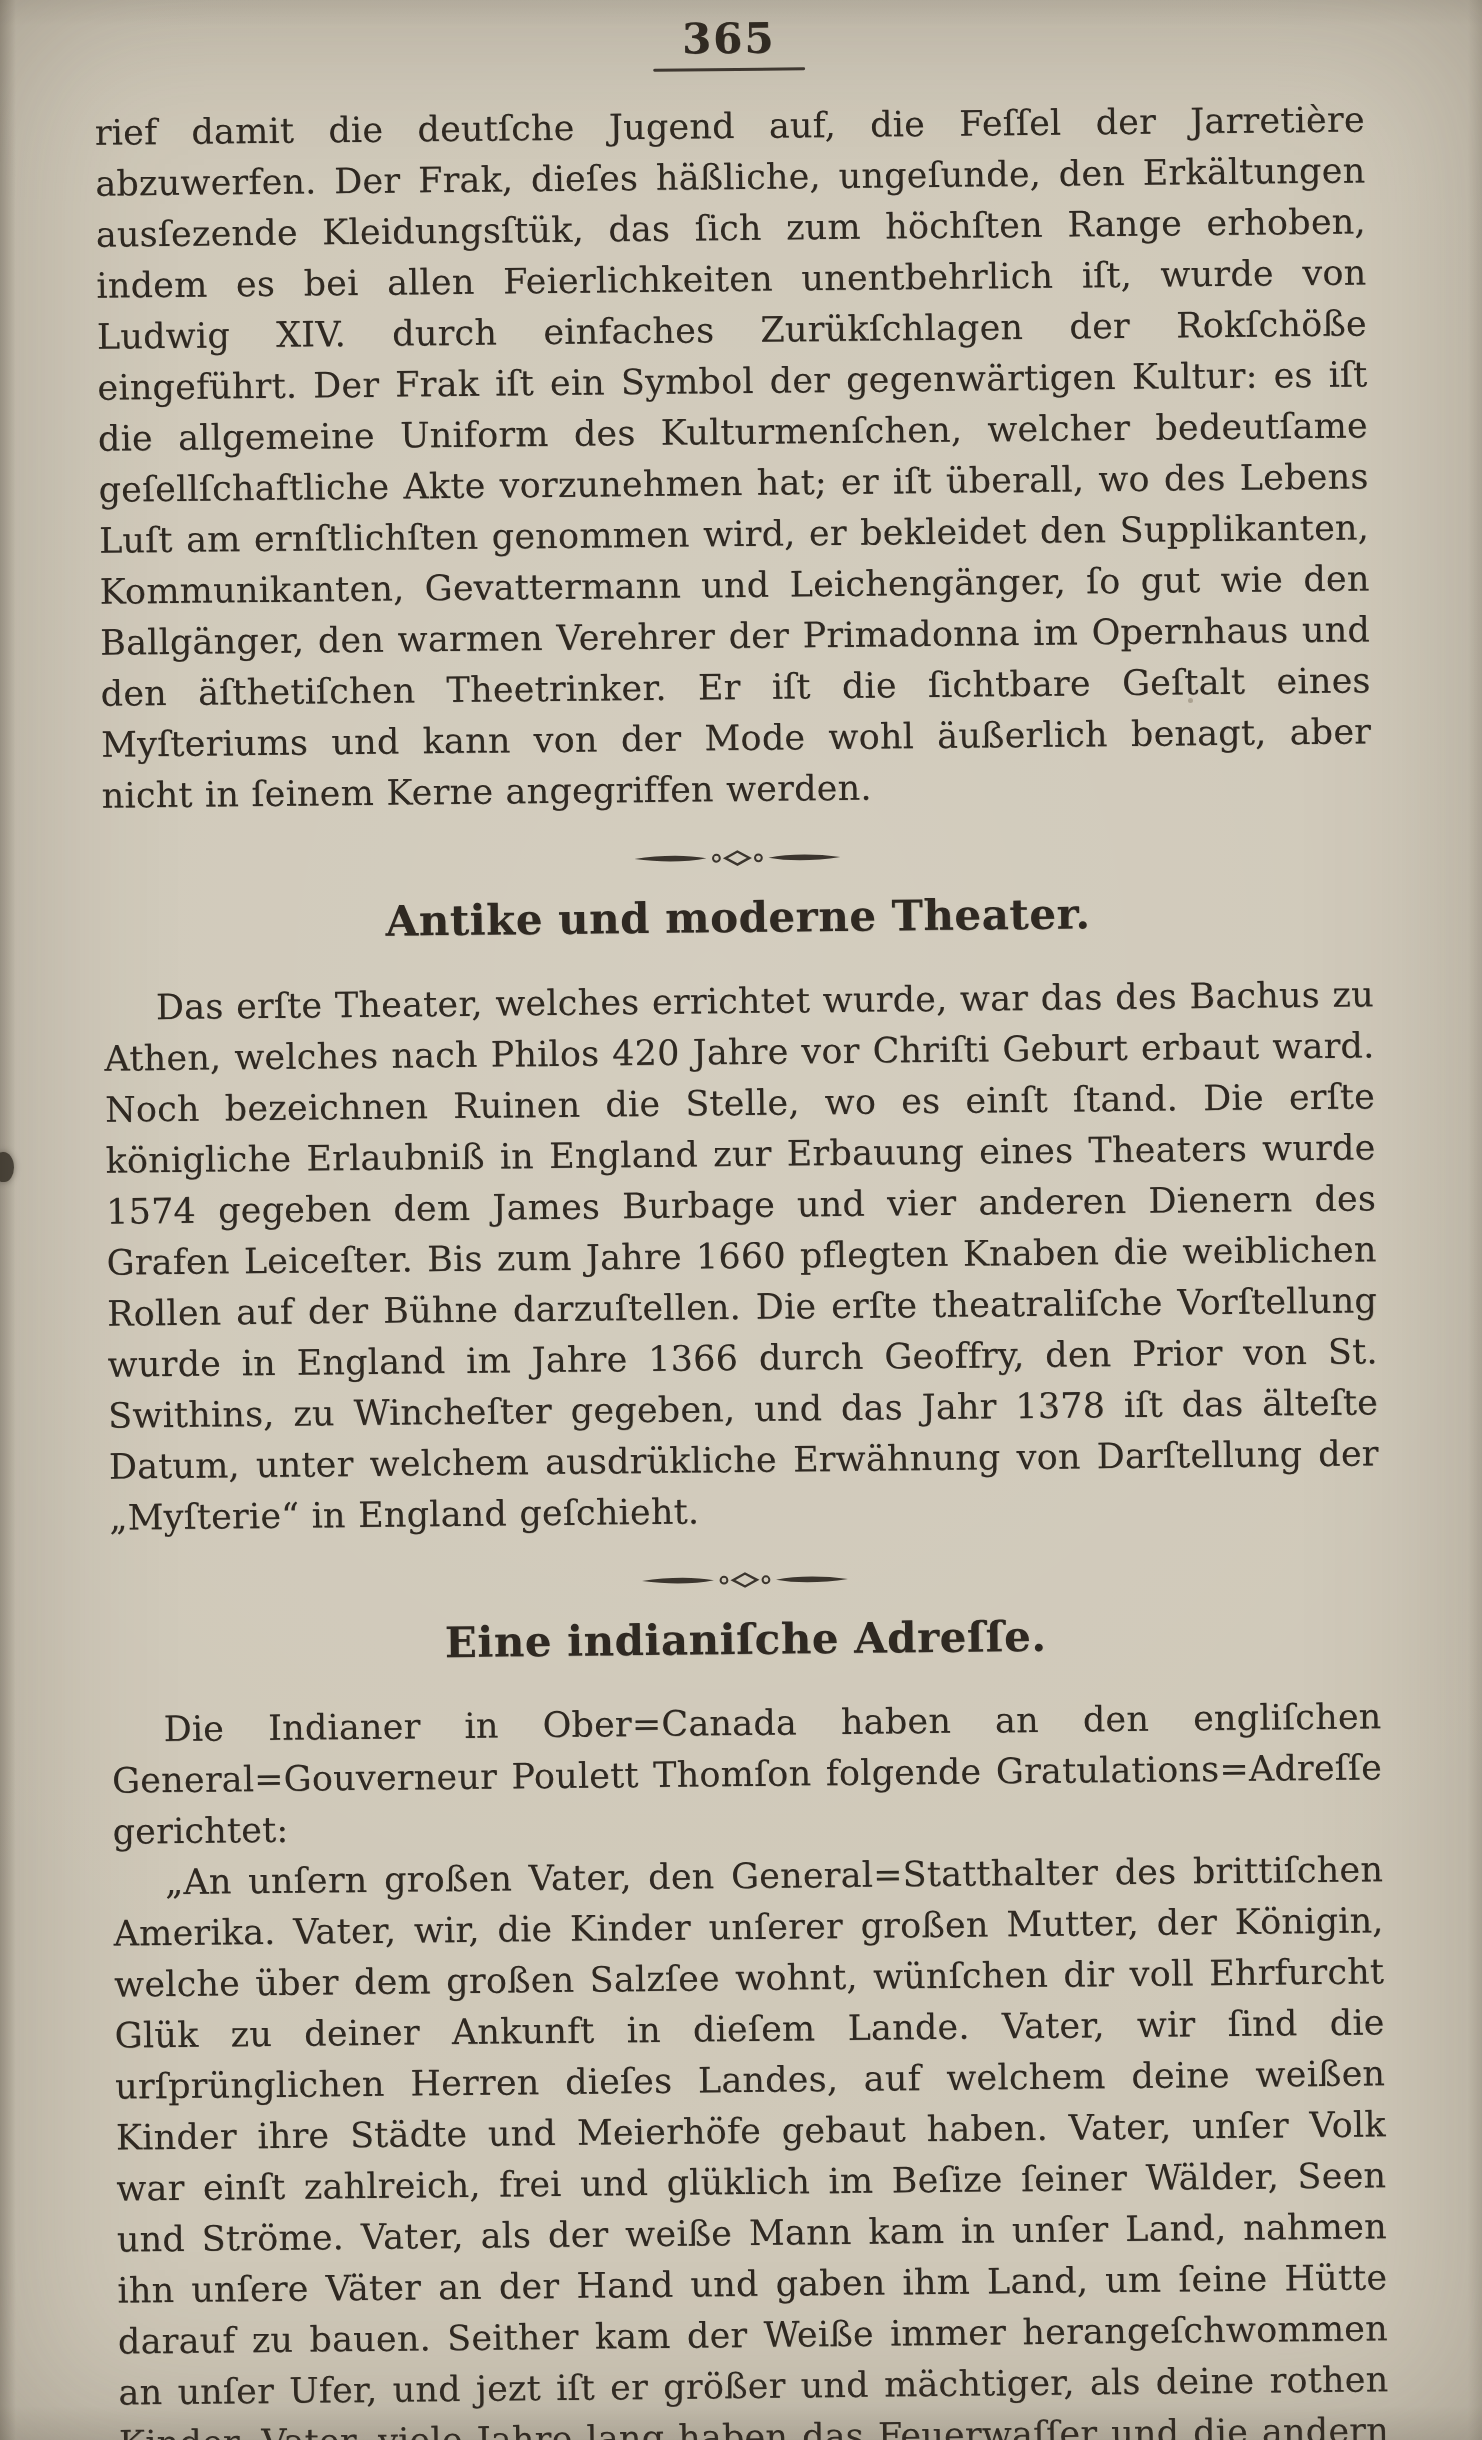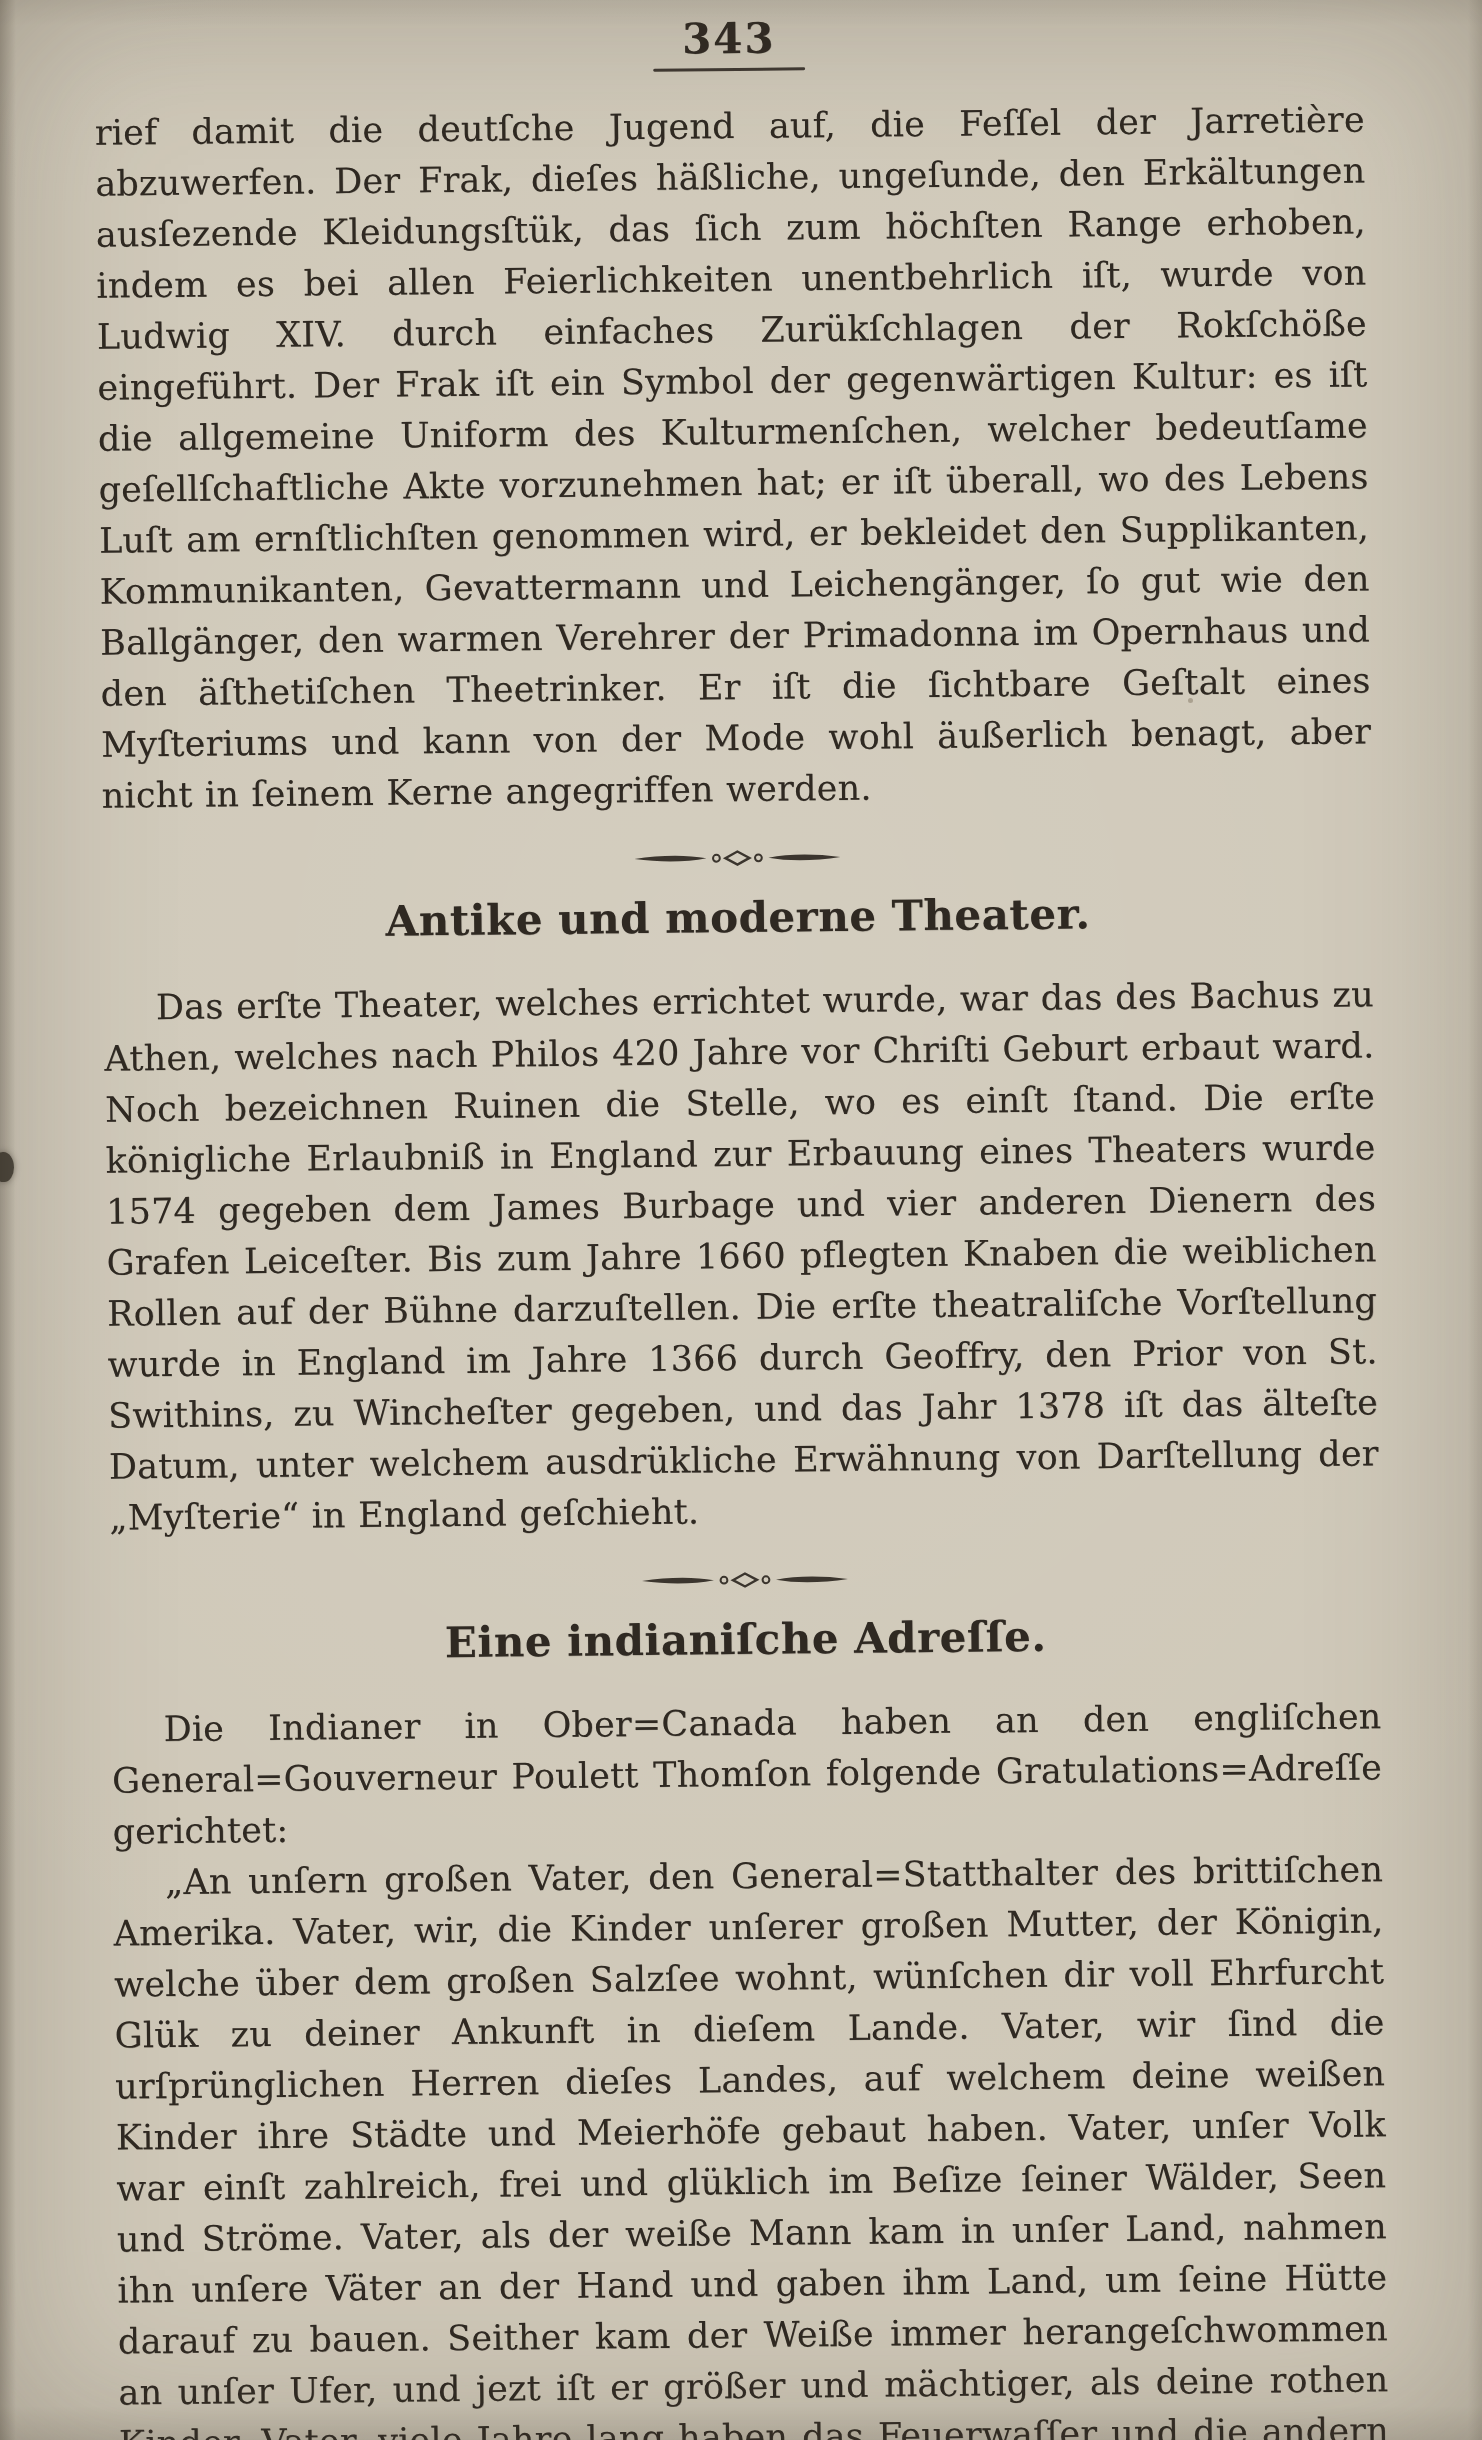--- a/index.html
+++ b/index.html
@@ -97,21 +97,21 @@
     background:rgba(96,84,62,0.35);
     border-radius:50%;
   }
 </style>
 </head>
 <body>
 
 <div class="scan-tilt">
 
   <header class="page-header">
-    <div class="page-number">343</div>
+    <div class="page-number">365</div>
     <div class="page-number-rule"></div>
   </header>
 
   <div class="text-block">
 
     <p class="body-par no-indent">rief damit die deutſche Jugend auf, die Feſſel der Jarretière abzuwerfen. Der Frak, dieſes häßliche, ungeſunde, den Erkältungen ausſezende Kleidungsſtük, das ſich zum höchſten Range erhoben, indem es bei allen Feierlichkeiten unentbehrlich iſt, wurde von Ludwig XIV. durch einfaches Zurükſchlagen der Rokſchöße eingeführt. Der Frak iſt ein Symbol der gegenwärtigen Kultur: es iſt die allgemeine Uniform des Kulturmenſchen, welcher bedeutſame geſellſchaftliche Akte vorzunehmen hat; er iſt überall, wo des Lebens Luſt am ernſtlichſten genommen wird, er bekleidet den Supplikanten, Kommunikanten, Gevattermann und Leichengänger, ſo gut wie den Ballgänger, den warmen Verehrer der Primadonna im Opernhaus und den äſthetiſchen Theetrinker. Er iſt die ſichtbare Geſtalt eines Myſteriums und kann von der Mode wohl äußerlich benagt, aber nicht in ſeinem Kerne angegriffen werden.</p>
 
     <div class="divider">
       <svg width="210" height="18" viewBox="0 0 210 18" aria-hidden="true">
         <g fill="#2f2922" stroke="#2f2922">

